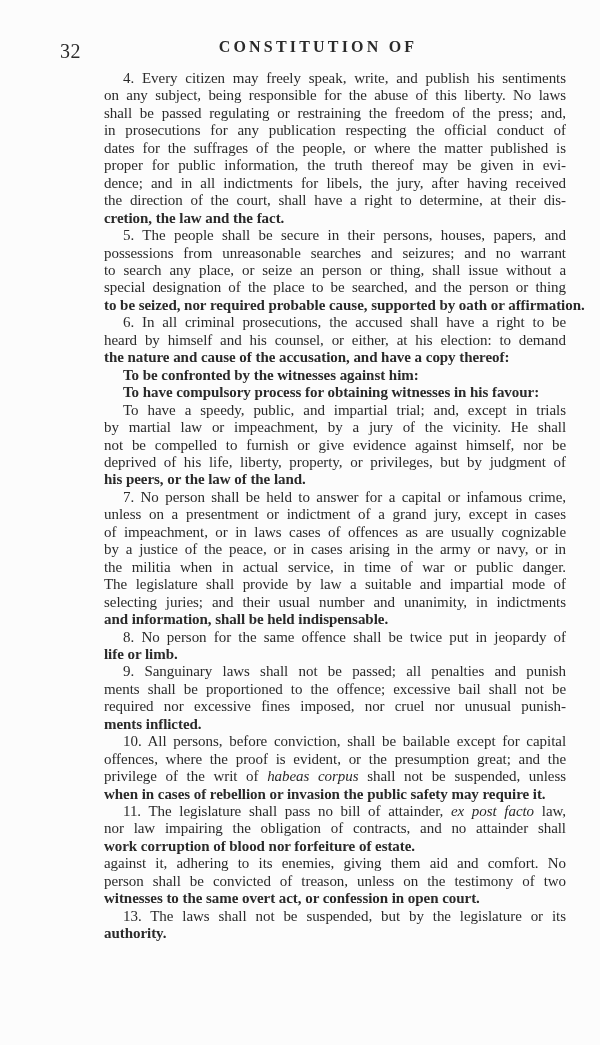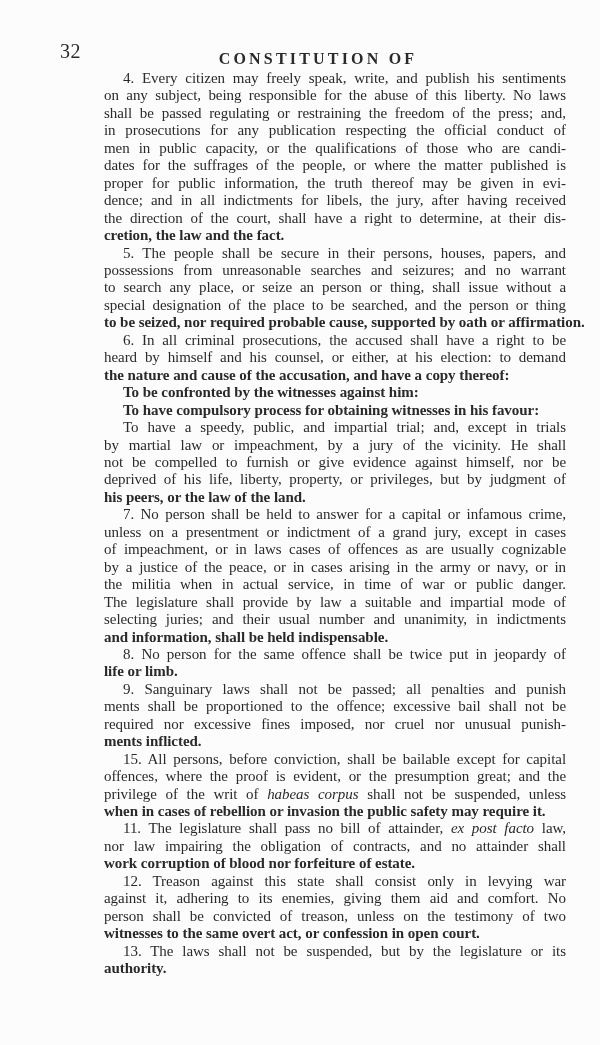--- a/index.html
+++ b/index.html
@@ -30,21 +30,21 @@
       position: absolute;
       left: 0;
       top: 2px;
       font-size: 20px;
       letter-spacing: 0.5px;
     }
     .running-title {
       position: absolute;
       left: 0;
       right: 0;
-      top: 12px;
+      top: 0;
       text-align: center;
       font-size: 16px;
       letter-spacing: 3.2px;
       font-weight: bold;
       padding-left: 10px;
     }
     .body-text {
       font-size: 15px;
       line-height: 17.45px;
       text-align: justify;
@@ -73,21 +73,20 @@
   <div class="running-head">
     <span class="page-number">32</span>
     <span class="running-title">CONSTITUTION OF</span>
   </div>
   <div class="body-text" id="body-text">
       <div class="para">
         <span class="line first">4. Every citizen may freely speak, write, and publish his sentiments</span>
         <span class="line">on any subject, being responsible for the abuse of this liberty.  No laws</span>
         <span class="line">shall be passed regulating or restraining the freedom of the press; and,</span>
         <span class="line">in prosecutions for any publication respecting the official conduct of</span>
-        <span class="line">men in public capacity, or the qualifications of those who are candi-</span>
         <span class="line">dates for the suffrages of the people, or where the matter published is</span>
         <span class="line">proper for public information, the truth thereof may be given in evi-</span>
         <span class="line">dence; and in all indictments for libels, the jury, after having received</span>
         <span class="line">the direction of the court, shall have a right to determine, at their dis-</span>
         <span class="line last">cretion, the law and the fact.</span>
       </div>
       <div class="para">
         <span class="line first">5. The people shall be secure in their persons, houses, papers, and</span>
         <span class="line">possessions from unreasonable searches and seizures; and no warrant</span>
         <span class="line">to search any place, or seize an  person or thing, shall issue without a</span>
@@ -126,32 +125,31 @@
         <span class="line first">8. No person for the same offence shall be twice put in jeopardy of</span>
         <span class="line last">life or limb.</span>
       </div>
       <div class="para">
         <span class="line first">9. Sanguinary laws shall not be passed; all penalties and punish</span>
         <span class="line">ments shall be proportioned to the offence; excessive bail shall not be</span>
         <span class="line">required nor excessive fines imposed, nor cruel nor unusual punish-</span>
         <span class="line last">ments inflicted.</span>
       </div>
       <div class="para">
-        <span class="line first">15. All persons, before conviction, shall be bailable except for capital</span>
+        <span class="line first">10. All persons, before conviction, shall be bailable except for capital</span>
         <span class="line">offences, where the proof is evident, or the presumption great; and the</span>
         <span class="line">privilege of the writ of <em>habeas corpus</em> shall not be suspended, unless</span>
         <span class="line last">when in cases of rebellion or invasion the public safety may require it.</span>
       </div>
       <div class="para">
         <span class="line first">11. The legislature shall pass no bill of attainder, <em>ex post facto</em> law,</span>
         <span class="line">nor law impairing the obligation of contracts, and no attainder shall</span>
         <span class="line last">work corruption of blood nor forfeiture of estate.</span>
       </div>
       <div class="para">
-        <span class="line first">12. Treason against this state shall consist only in levying war</span>
         <span class="line">against it, adhering to its enemies, giving them aid and comfort.  No</span>
         <span class="line">person shall be convicted of treason, unless on the testimony of two</span>
         <span class="line last">witnesses to the same overt act, or confession in open court.</span>
       </div>
       <div class="para">
         <span class="line first">13. The laws shall not be suspended, but by the legislature or its</span>
         <span class="line last">authority.</span>
       </div>
     </div>
 </div>

